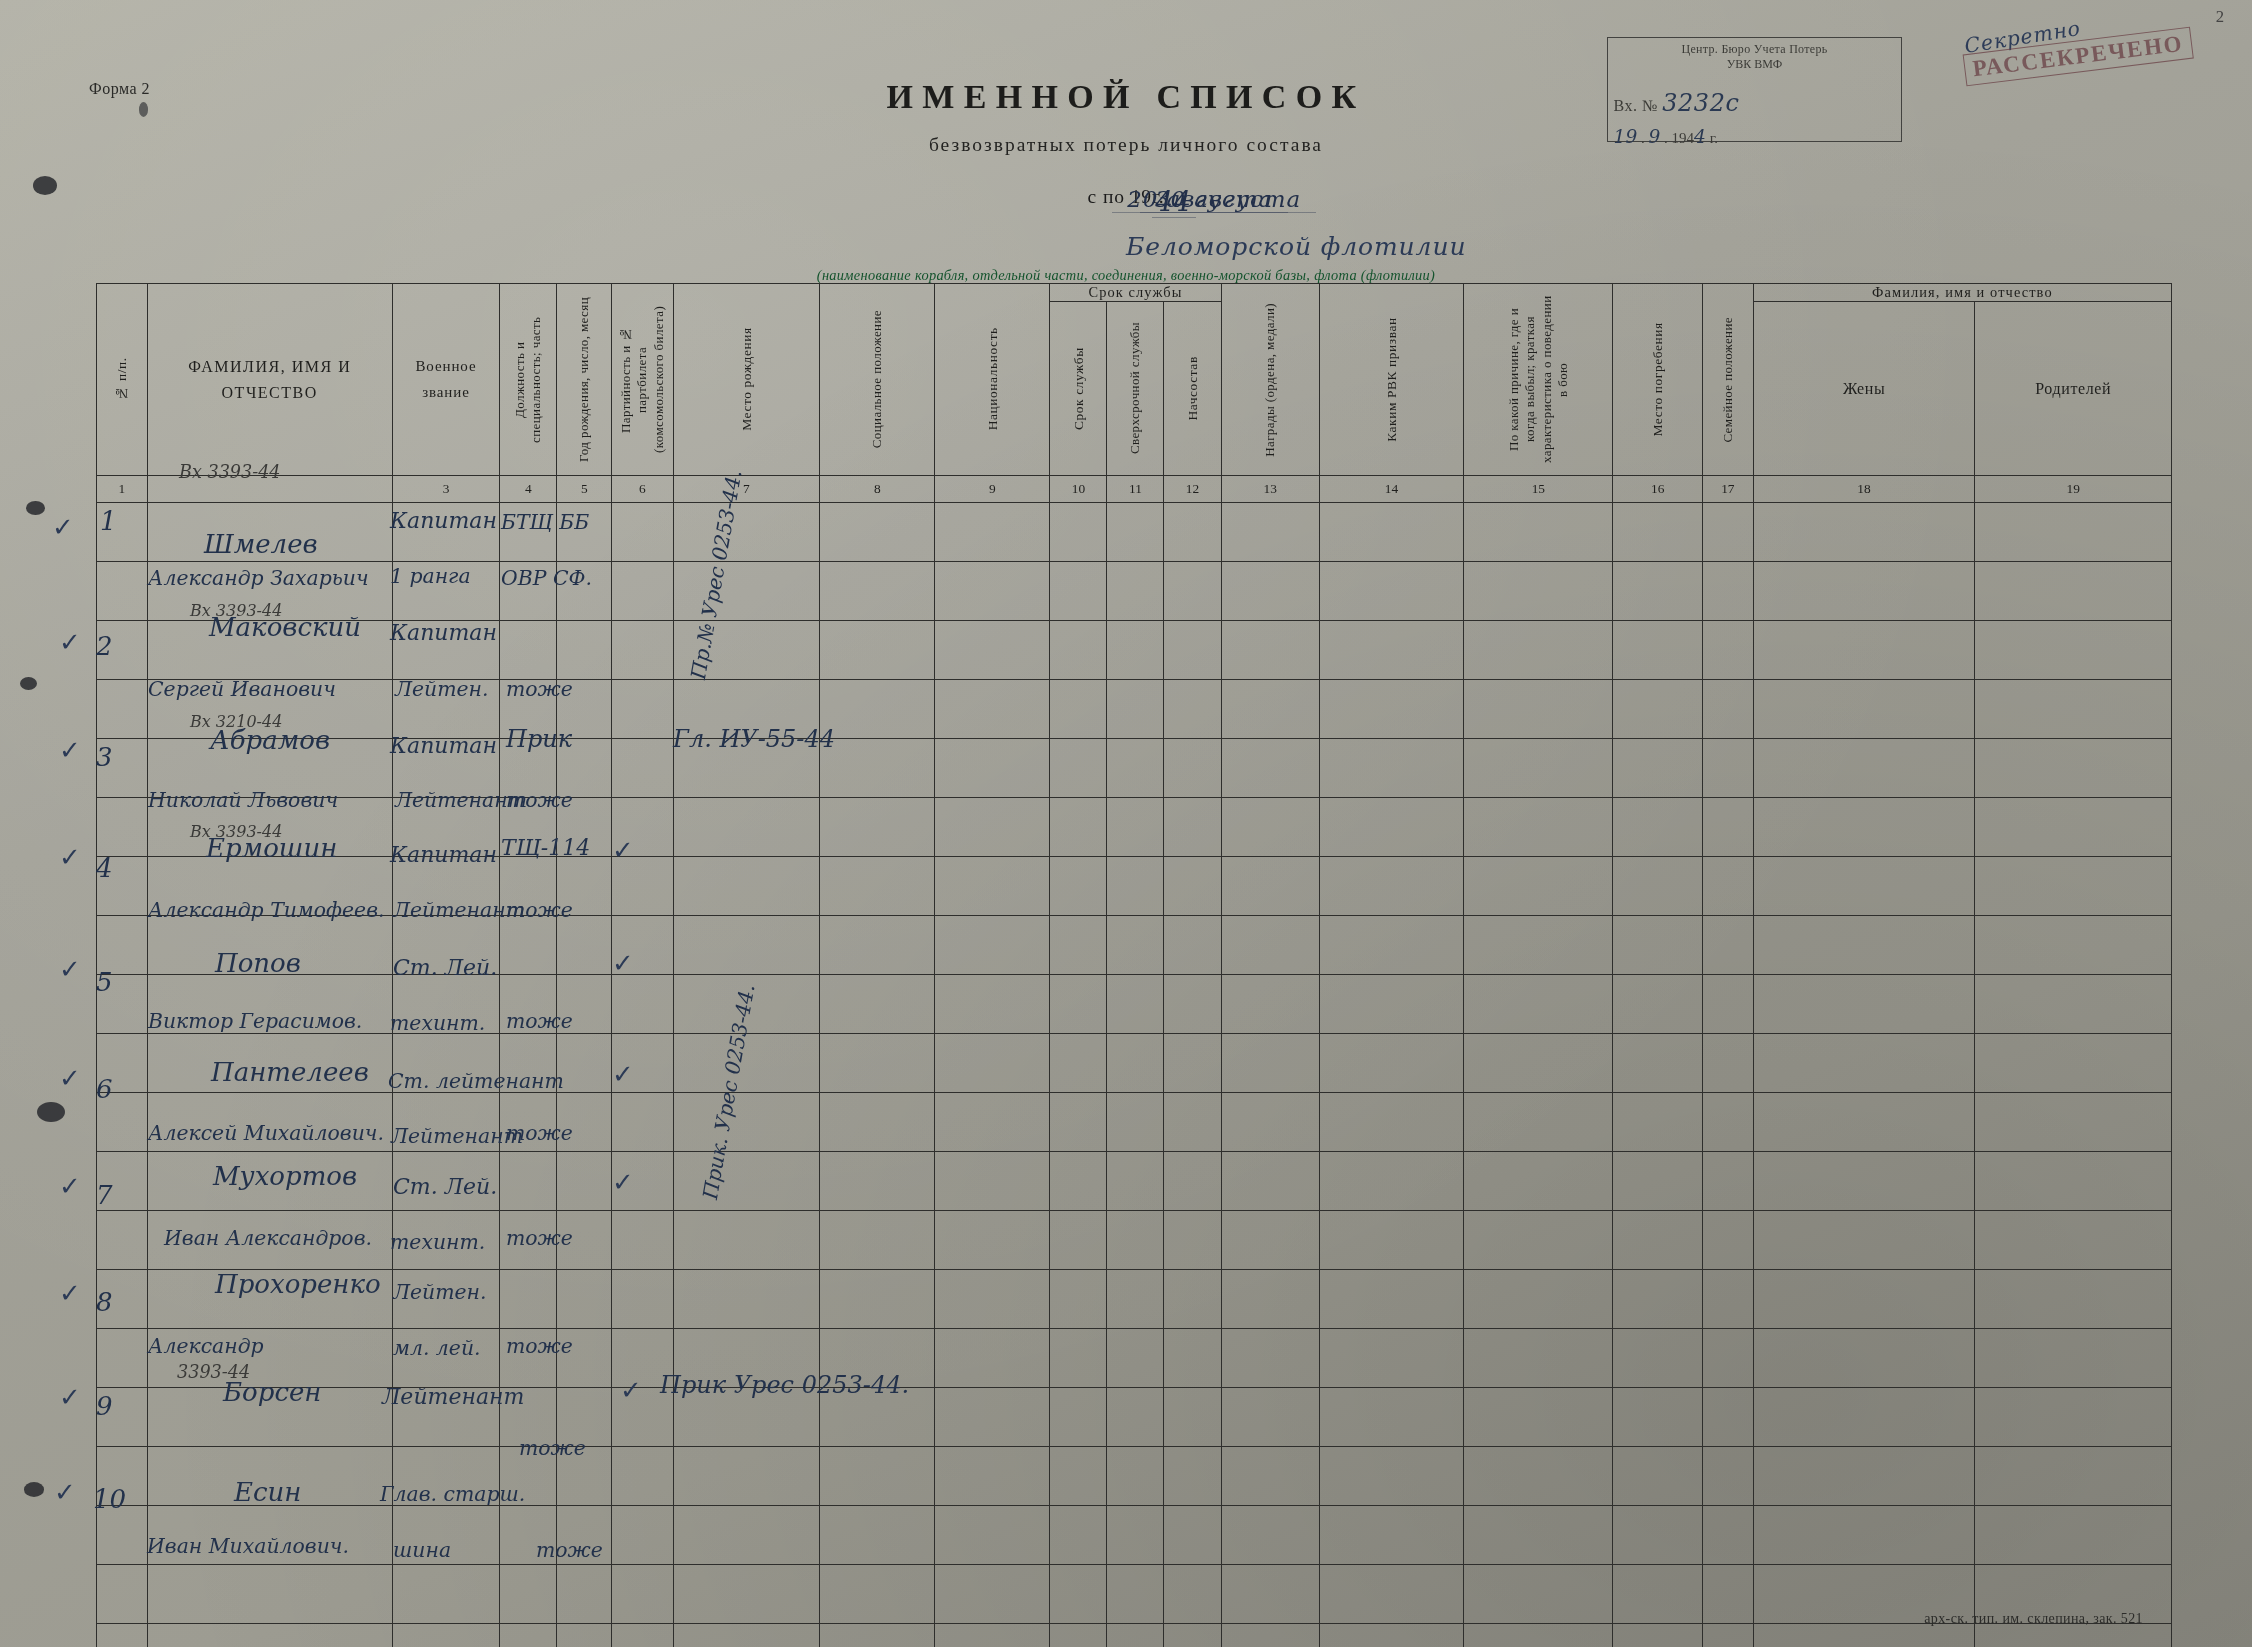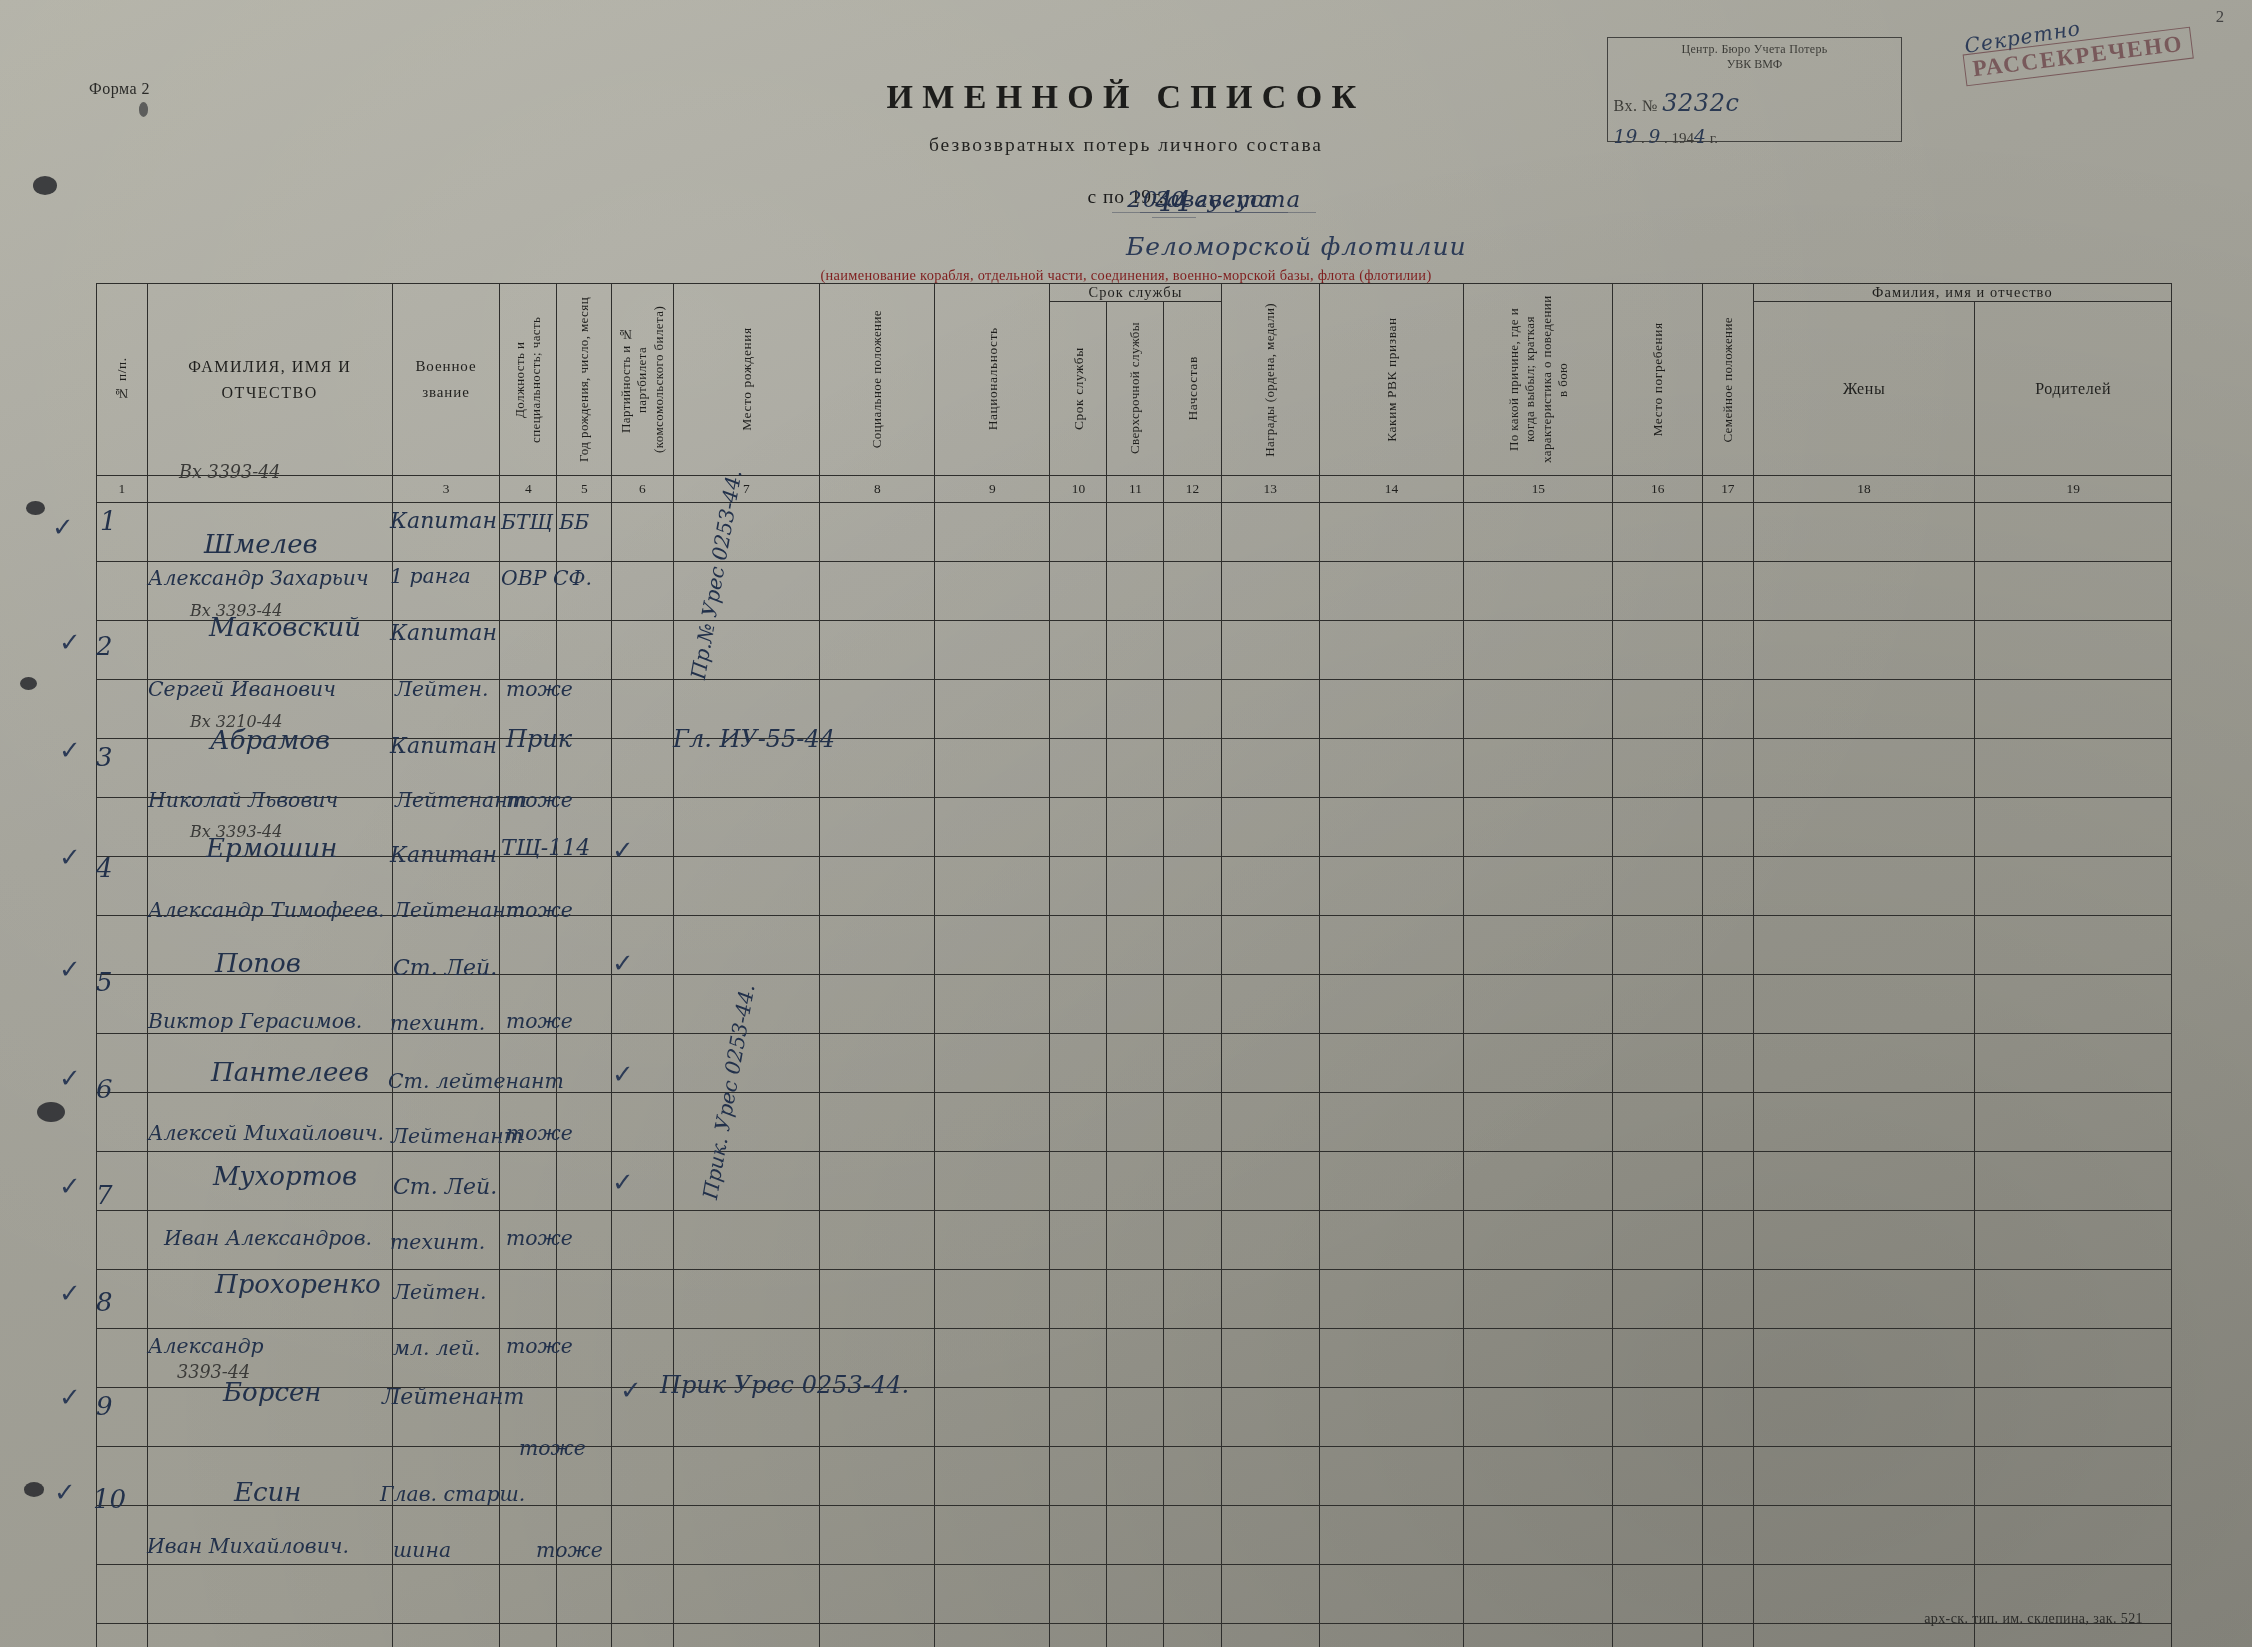--- a/index.html
+++ b/index.html
@@ -52,21 +52,21 @@
   }
   .unitline{
     position:absolute;left:0;right:0;top:232px;text-align:center;
   }
   .unitline .hw{
     font-family:"DejaVu Serif",serif;font-style:italic;
     font-size:25px;color:#2b3a56;letter-spacing:0.9px;
   }
   .caption{
     position:absolute;left:0;right:0;top:267px;text-align:center;
-    font-size:14.4px;letter-spacing:0.3px;color:#7f1d1d;
+    font-size:14.4px;letter-spacing:0.3px;color:#14532d;font-style:italic;
   }
 
   
   .stamp-box{
     position:absolute;left:1607px;top:37px;width:295px;height:105px;
     border:1.9px solid #3a3a38;
     font-size:12px;line-height:1.25;
     color:#33332f;
     padding:3.7px 5.6px;
     box-sizing:border-box;

